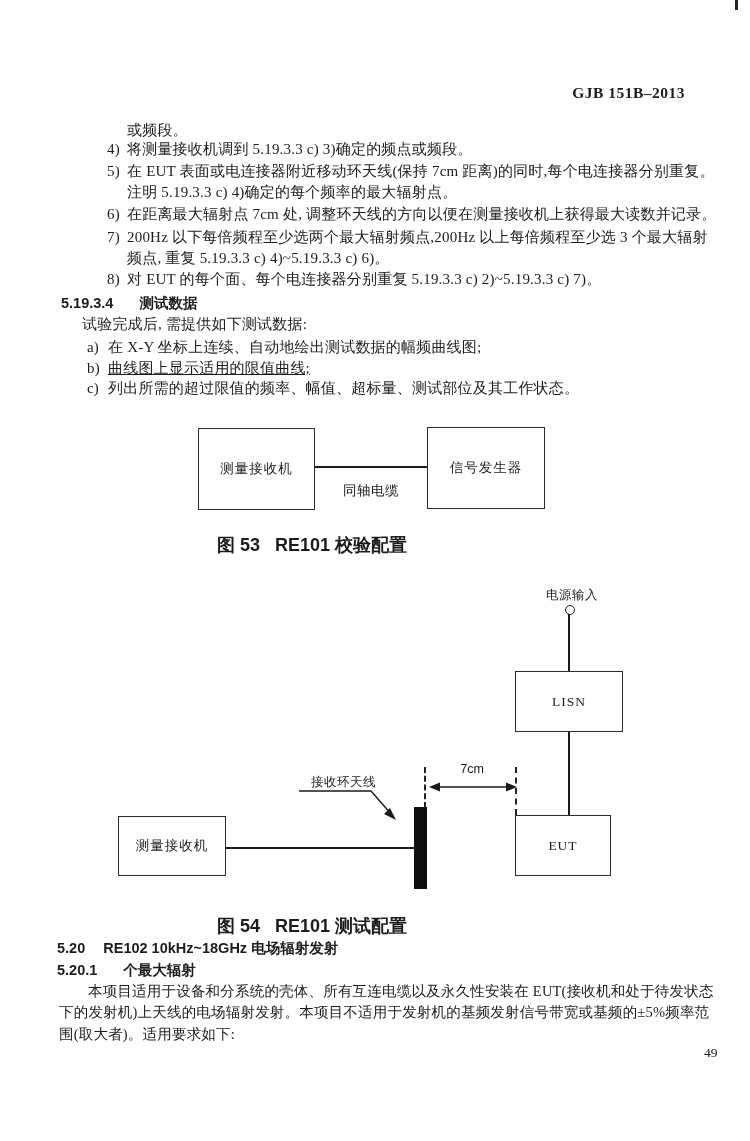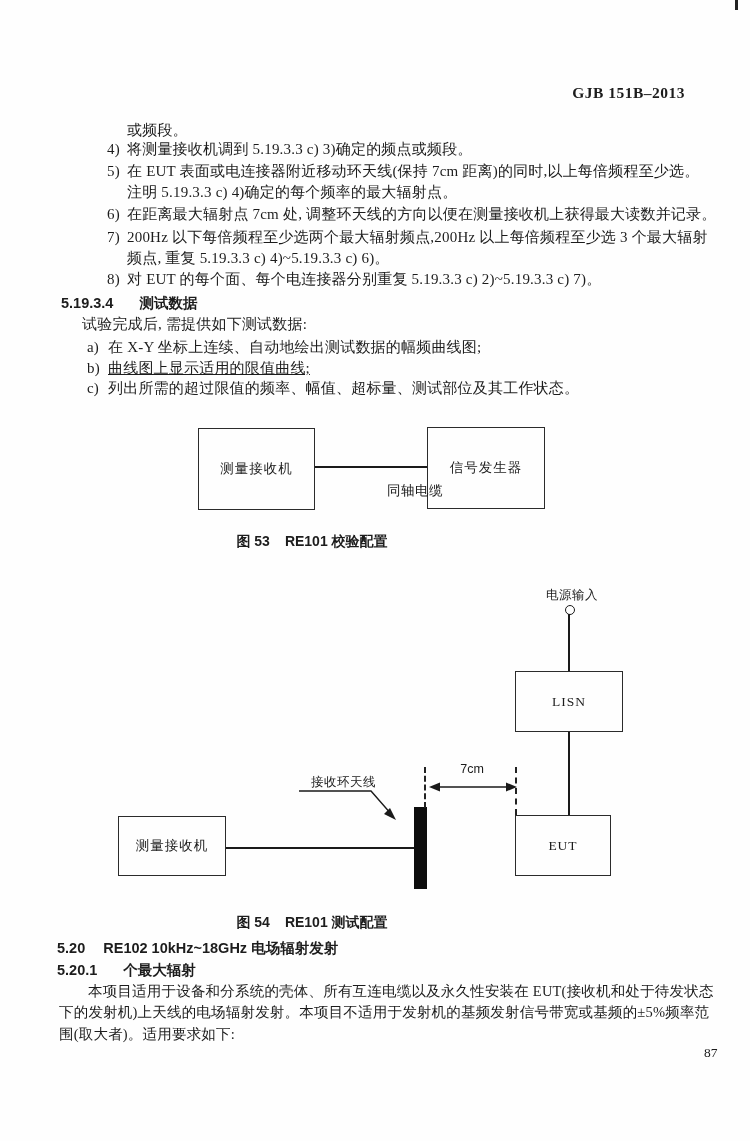--- a/index.html
+++ b/index.html
@@ -45,21 +45,21 @@
   .vline{position:absolute;background:#1a1a1a;}
   .dash{position:absolute;width:0;border-left:2px dashed #222;}
   .figlabel{position:absolute;font-size:12.5px;white-space:nowrap;letter-spacing:0.5px;}
   .dimlabel{
     position:absolute;font-size:12.5px;white-space:nowrap;
     font-family:"Liberation Sans","DejaVu Sans",sans-serif;text-align:center;
   }
   .caption{
     position:absolute;left:0;width:624px;text-align:center;
     font-family:"Liberation Sans","DejaVu Sans",sans-serif;
-    font-weight:700;font-size:14px;white-space:nowrap;
+    font-weight:700;font-size:18px;white-space:nowrap;
   }
   .caption .cnum{margin-right:15px;}
   .circle{
     position:absolute;width:8px;height:8px;border:1.5px solid #1a1a1a;
     border-radius:50%;background:#fefefe;box-sizing:content-box;
   }
   .bar{position:absolute;background:#0d0d0d;}
   .artifact{position:absolute;background:#222;}
   svg{position:absolute;overflow:visible;}
 </style>
@@ -72,21 +72,21 @@
 
   <div class="header-doc">GJB 151B–2013</div>
 
   <div class="bodyline" style="top:122px;left:127px;">或频段。</div>
 
   <div class="bodyline" style="top:141px;left:107px;">
     <span class="inum">4)</span><span>将测量接收机调到 5.19.3.3 c) 3)确定的频点或频段。</span>
   </div>
 
   <div class="bodyline" style="top:163px;left:107px;">
-    <span class="inum">5)</span><span>在 EUT 表面或电连接器附近移动环天线(保持 7cm 距离)的同时,以上每倍频程至少选。</span>
+    <span class="inum">5)</span><span>在 EUT 表面或电连接器附近移动环天线(保持 7cm 距离)的同时,每个电连接器分别重复。</span>
   </div>
   <div class="bodyline" style="top:184px;left:127px;">注明 5.19.3.3 c) 4)确定的每个频率的最大辐射点。</div>
 
   <div class="bodyline" style="top:206px;left:107px;">
     <span class="inum">6)</span><span>在距离最大辐射点 7cm 处, 调整环天线的方向以便在测量接收机上获得最大读数并记录。</span>
   </div>
 
   <div class="bodyline" style="top:229px;left:107px;">
     <span class="inum">7)</span><span>200Hz 以下每倍频程至少选两个最大辐射频点,200Hz 以上每倍频程至少选 3 个最大辐射</span>
   </div>
@@ -111,21 +111,21 @@
     <span class="inum-abc">c)</span><span>列出所需的超过限值的频率、幅值、超标量、测试部位及其工作状态。</span>
   </div>
 
   <div class="fbox" style="left:198px;top:428px;width:117px;height:82px;">
     <span>测量接收机</span>
   </div>
   <div class="fbox" style="left:427px;top:427px;width:118px;height:82px;">
     <span>信号发生器</span>
   </div>
   <div class="hline" style="left:315px;top:466px;width:112px;height:2px;"></div>
-  <div class="figlabel" style="left:316px;top:482px;width:110px;text-align:center;font-size:13.5px;padding-left:44px;">同轴电缆</div>
+  <div class="figlabel" style="left:316px;top:482px;width:110px;text-align:center;font-size:13.5px;">同轴电缆</div>
   <div class="caption" style="top:533px;">
     <span class="cnum">图 53</span><span>RE101 校验配置</span>
   </div>
 
   <div class="figlabel" style="left:546px;top:587px;">电源输入</div>
   <div class="circle" style="left:565px;top:605px;"></div>
   <div class="vline" style="left:568px;top:614px;width:2px;height:58px;"></div>
 
   <div class="fbox" style="left:515px;top:671px;width:108px;height:61px;">
     <span>LISN</span>
@@ -165,15 +165,15 @@
     <span class="hnum" style="margin-right:18px;">5.20</span><span>RE102 10kHz~18GHz 电场辐射发射</span>
   </div>
   <div class="hd" style="top:962px;left:57px;">
     <span class="hnum">5.20.1</span><span>个最大辐射</span>
   </div>
 
   <div class="para" style="top:983px;left:88px;">本项目适用于设备和分系统的壳体、所有互连电缆以及永久性安装在 EUT(接收机和处于待发状态</div>
   <div class="para" style="top:1004px;left:59px;">下的发射机)上天线的电场辐射发射。本项目不适用于发射机的基频发射信号带宽或基频的±5%频率范</div>
   <div class="para" style="top:1026px;left:59px;">围(取大者)。适用要求如下:</div>
 
-  <div class="pagenum">87</div>
+  <div class="pagenum">49</div>
 
 </div>
 
 </body></html>

